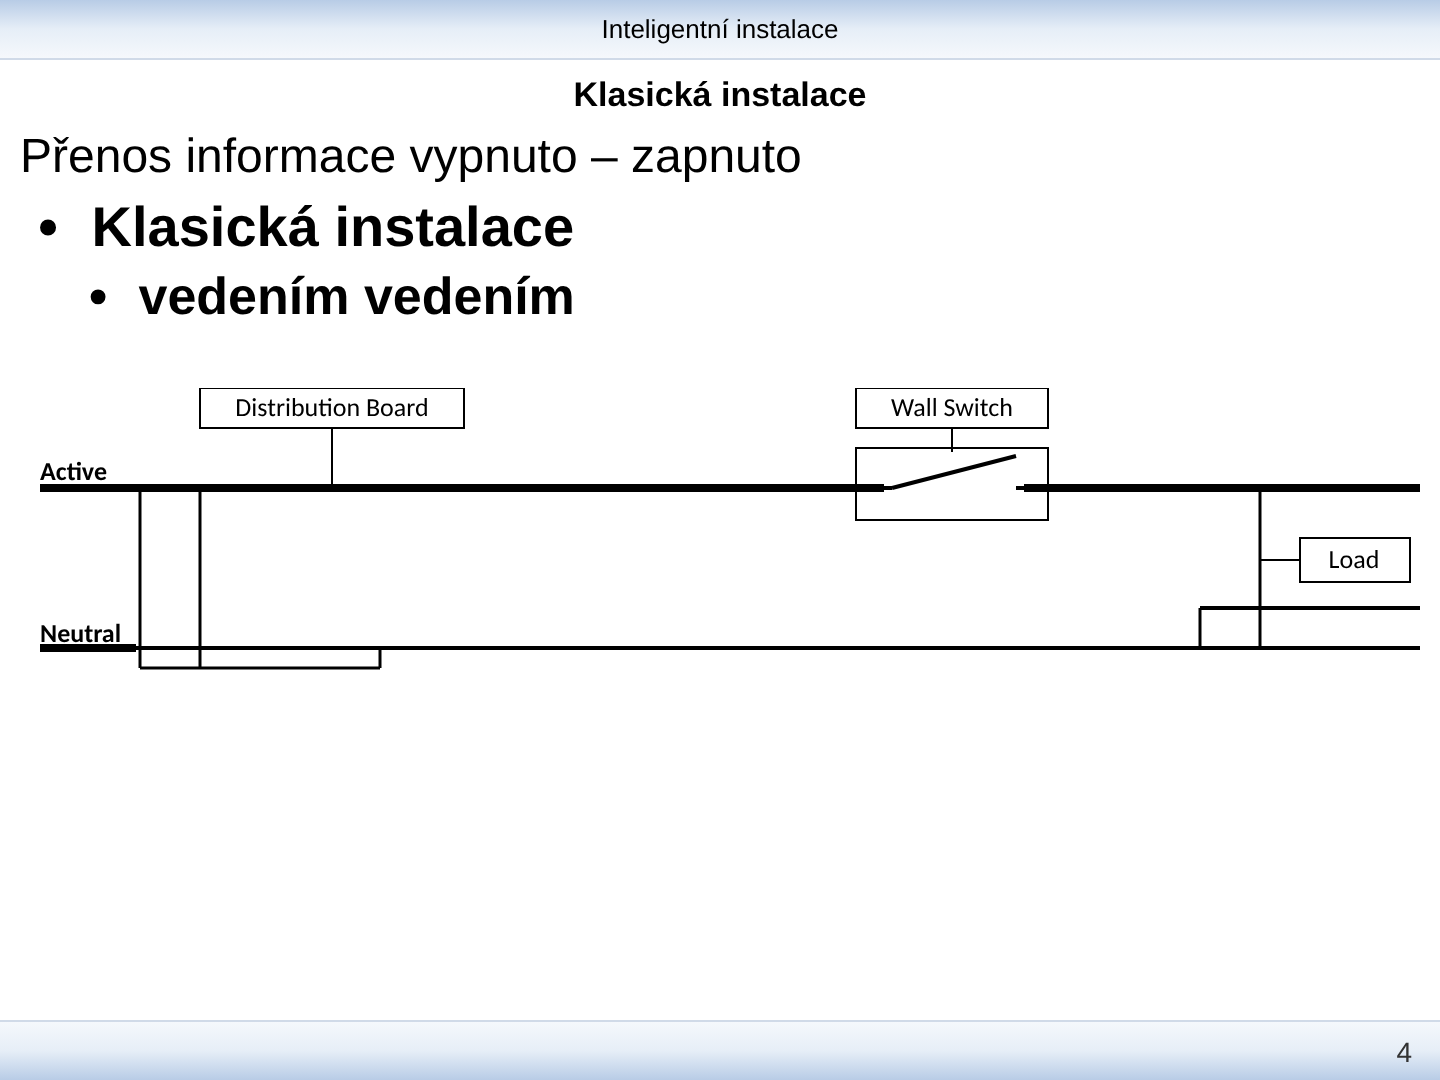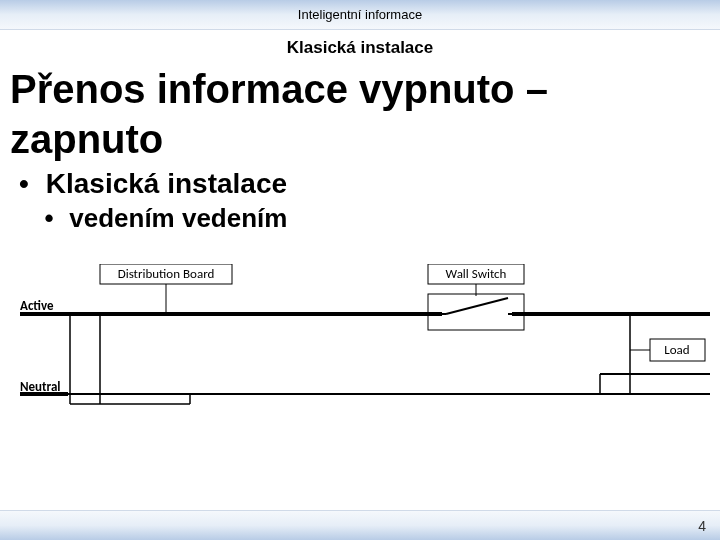--- a/index.html
+++ b/index.html
@@ -15,22 +15,22 @@
   }
   .subheader {
     text-align: center;
     font-size: 17px;
     font-weight: bold;
     padding: 8px 0 6px;
   }
 
   .content { flex: 1; padding: 0 16px 0 10px; position: relative; }
   .title {
-    font-size: 40px;
-    font-weight: bold;
+    font-size: 24px;
+    font-weight: normal;
     line-height: 1.25;
     margin-bottom: 2px;
   }
   ul.bullets { list-style: none; }
   ul.bullets > li { font-size: 28px; font-weight: bold; line-height: 1.3; }
   ul.bullets > li::before { content: "•"; display: inline-block; width: 28px; text-align: center; }
   ul.sub { list-style: none; margin-left: 26px; }
   ul.sub > li { font-size: 26px; font-weight: bold; line-height: 1.3; }
   ul.sub > li::before { content: "•"; display: inline-block; width: 26px; text-align: center; }
 
@@ -56,21 +56,21 @@
   }
   .footer-title { width: 100%; text-align: center; font-size: 13px; }
   .page-num { position: absolute; right: 14px; font-size: 14px; color: #333; }
 
   .diag-text { font-family: 'Segoe UI', 'Calibri', Arial, sans-serif; font-size: 13px; }
 </style>
 </head>
 <body>
 
 <div class="header-band">
-  <span>Inteligentní informace</span>
+  <span>Inteligentní instalace</span>
 </div>
 <div class="subheader">Klasická instalace</div>
 
 <div class="content">
   <div class="title">Přenos informace vypnuto – zapnuto</div>
   <ul class="bullets">
     <li>
       <span>Klasická instalace</span>
       <ul class="sub">
         <li>

